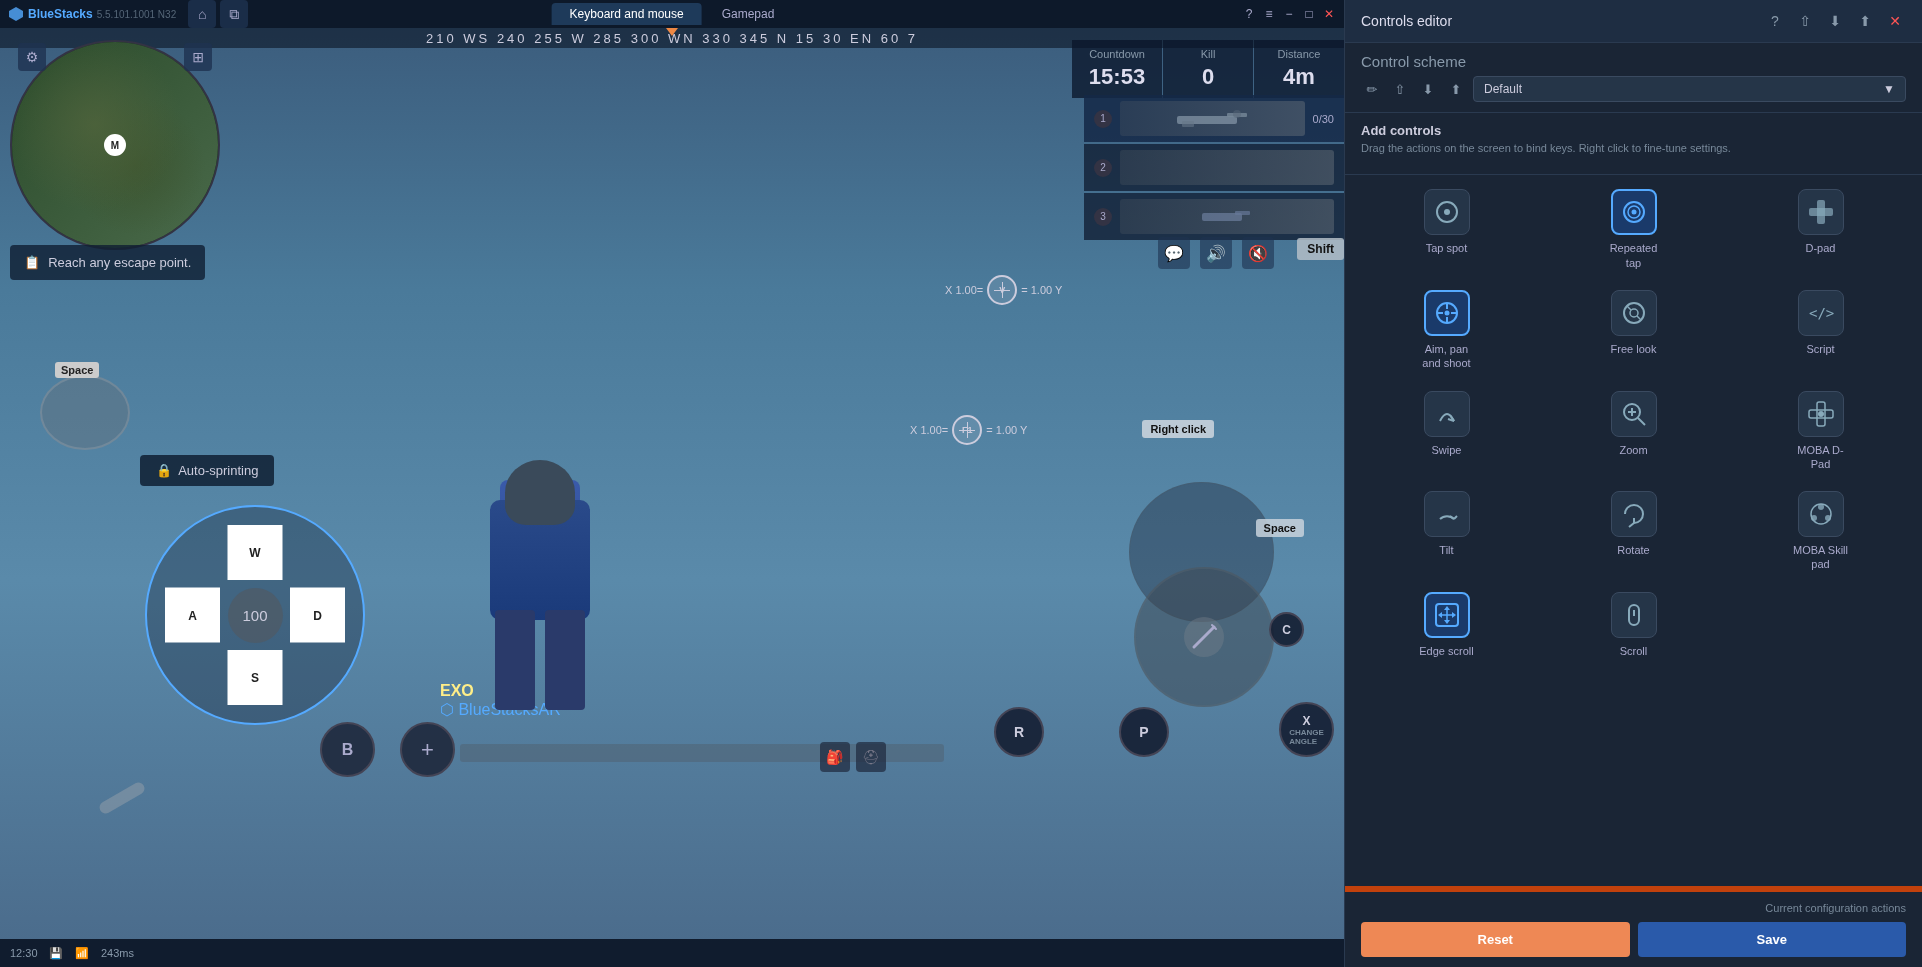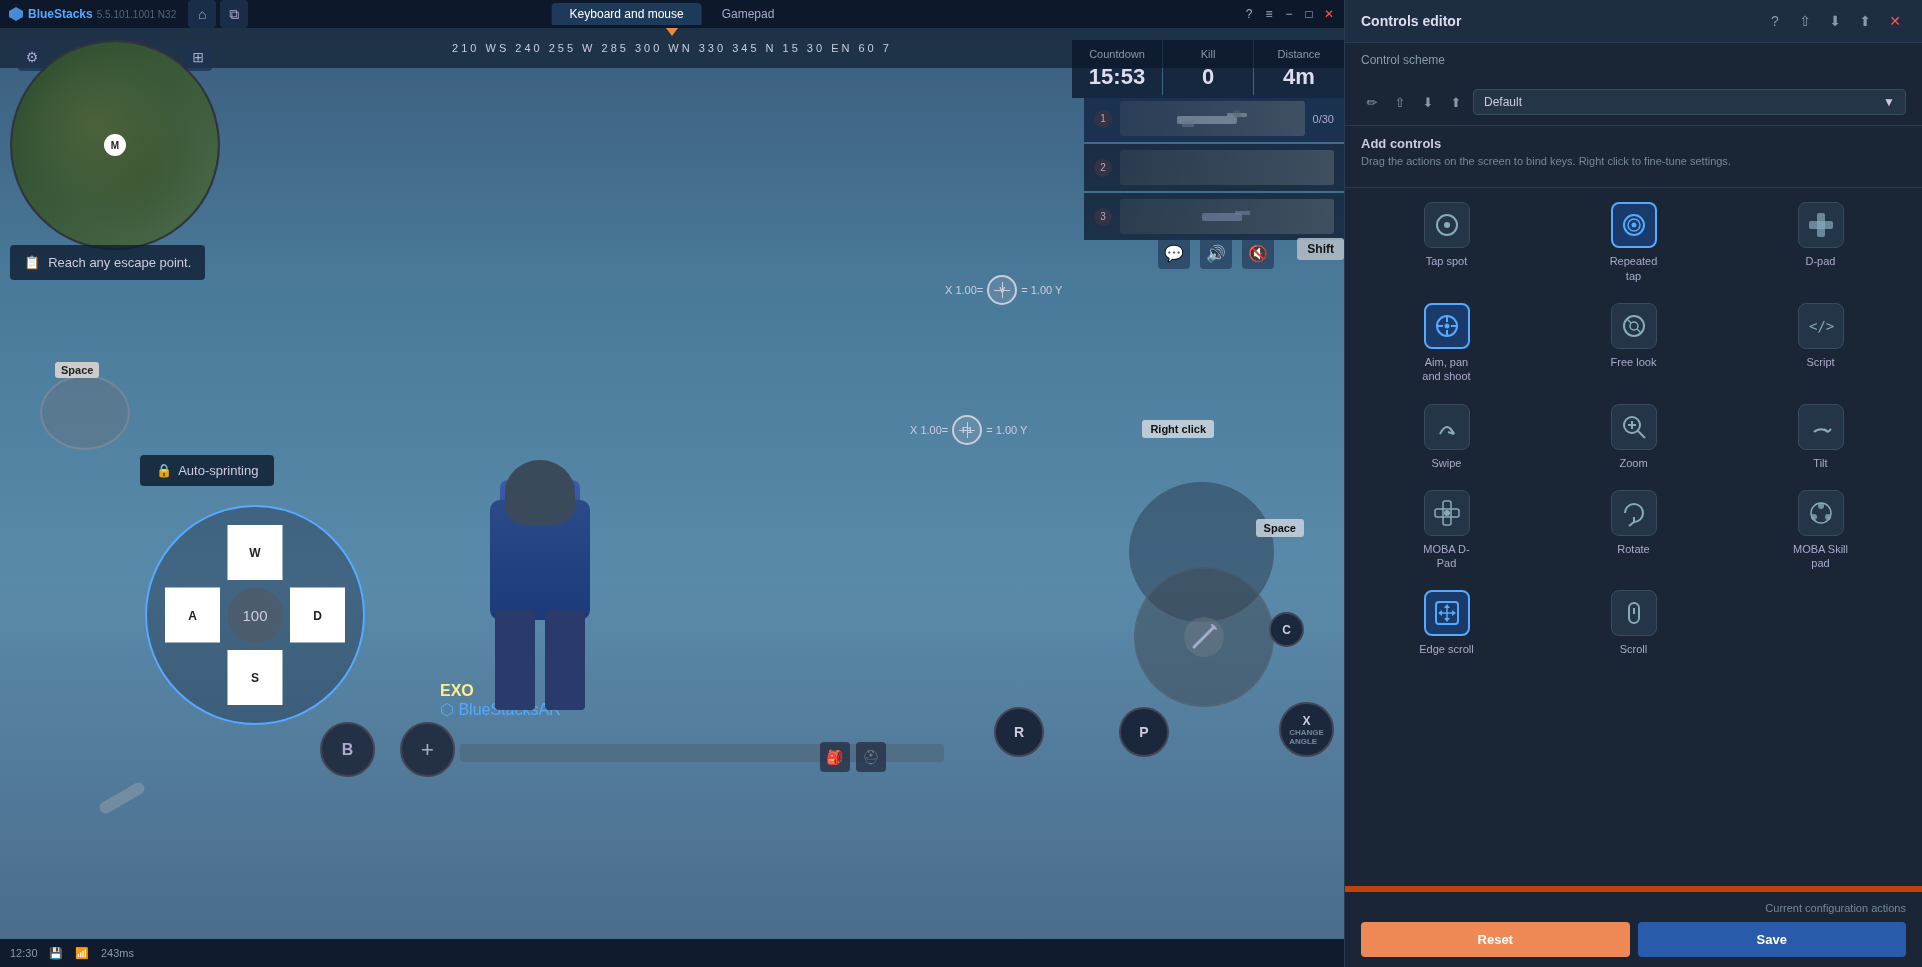--- a/index.html
+++ b/index.html
@@ -73,27 +73,27 @@
       display: flex; align-items: center; justify-content: center;
       color: #aac;
       font-size: 12px;
       cursor: pointer;
     }
 
     
     #compass {
       position: absolute;
       top: 28px; left: 0; right: 0;
-      height: 40px;
+      height: 20px;
       background: rgba(10,20,35,0.6);
       display: flex;
       align-items: center;
       justify-content: center;
       color: #ccd;
-      font-size: 11px;
+      font-size: 13px;
       letter-spacing: 3px;
     }
     #compass-arrow {
       width: 0; height: 0;
       border-left: 6px solid transparent;
       border-right: 6px solid transparent;
       border-top: 8px solid #e84;
       position: absolute;
       top: 0;
       left: 50%;
@@ -528,21 +528,21 @@
     #controls-header {
       background: #1e2d42;
       padding: 10px 16px;
       display: flex;
       align-items: center;
       justify-content: space-between;
       border-bottom: 1px solid #2a3a50;
     }
     #controls-title {
       font-size: 14px;
-      font-weight: bold;
+      font-weight: normal;
       color: #dde;
     }
     #controls-header-icons {
       display: flex;
       gap: 8px;
       align-items: center;
     }
     .ctrl-header-btn {
       width: 22px; height: 22px;
       display: flex; align-items: center; justify-content: center;
@@ -550,23 +550,23 @@
       font-size: 14px;
       cursor: pointer;
       border-radius: 3px;
     }
 
     #control-scheme-row {
       padding: 10px 16px;
       border-bottom: 1px solid #2a3a50;
     }
     #control-scheme-label {
-      font-size: 12px;
+      font-size: 15px;
       color: #89a;
-      margin-bottom: 22px;
+      margin-bottom: 6px;
     }
     #control-scheme-select {
       display: flex;
       align-items: center;
       gap: 6px;
     }
     #scheme-icons {
       display: flex; gap: 6px;
     }
     .scheme-icon-btn {
@@ -1029,37 +1029,37 @@
             <line x1="19" y1="19" x2="26" y2="26" stroke="#8ab" stroke-width="2"></line>
             <line x1="9" y1="13" x2="17" y2="13" stroke="#8ab" stroke-width="2"></line>
             <line x1="13" y1="9" x2="13" y2="17" stroke="#8ab" stroke-width="2"></line>
           </svg>
         </div>
         <div class="ctrl-item-label">Zoom</div>
       </div>
       <div class="ctrl-item">
         <div class="ctrl-icon-box">
           <svg width="30" height="30" viewBox="0 0 30 30">
+            <rect x="11" y="3" width="8" height="24" rx="2" fill="none" stroke="#8ab" stroke-width="1.5"></rect>
+            <rect x="3" y="11" width="24" height="8" rx="2" fill="none" stroke="#8ab" stroke-width="1.5"></rect>
+            <circle cx="15" cy="15" r="3" fill="#8ab"></circle>
+          </svg>
+        </div>
+        <div class="ctrl-item-label">MOBA D-<br>Pad</div>
+      </div>
+
+      <div class="ctrl-item">
+        <div class="ctrl-icon-box">
+          <svg width="30" height="30" viewBox="0 0 30 30">
             <path d="M8 20 A10 10 0 0 1 22 20" fill="none" stroke="#8ab" stroke-width="2"></path>
             <line x1="22" y1="20" x2="18" y2="17" stroke="#8ab" stroke-width="2"></line>
             <line x1="22" y1="20" x2="25" y2="17" stroke="#8ab" stroke-width="2"></line>
           </svg>
         </div>
         <div class="ctrl-item-label">Tilt</div>
-      </div>
-
-      <div class="ctrl-item">
-        <div class="ctrl-icon-box">
-          <svg width="30" height="30" viewBox="0 0 30 30">
-            <rect x="11" y="3" width="8" height="24" rx="2" fill="none" stroke="#8ab" stroke-width="1.5"></rect>
-            <rect x="3" y="11" width="24" height="8" rx="2" fill="none" stroke="#8ab" stroke-width="1.5"></rect>
-            <circle cx="15" cy="15" r="3" fill="#8ab"></circle>
-          </svg>
-        </div>
-        <div class="ctrl-item-label">MOBA D-<br>Pad</div>
       </div>
       <div class="ctrl-item">
         <div class="ctrl-icon-box">
           <svg width="30" height="30" viewBox="0 0 30 30">
             <path d="M6 15 A9 9 0 1 1 15 24" fill="none" stroke="#8ab" stroke-width="2"></path>
             <line x1="15" y1="24" x2="10" y2="28" stroke="#8ab" stroke-width="2"></line>
             <line x1="15" y1="24" x2="15" y2="19" stroke="#8ab" stroke-width="2"></line>
           </svg>
         </div>
         <div class="ctrl-item-label">Rotate</div>

